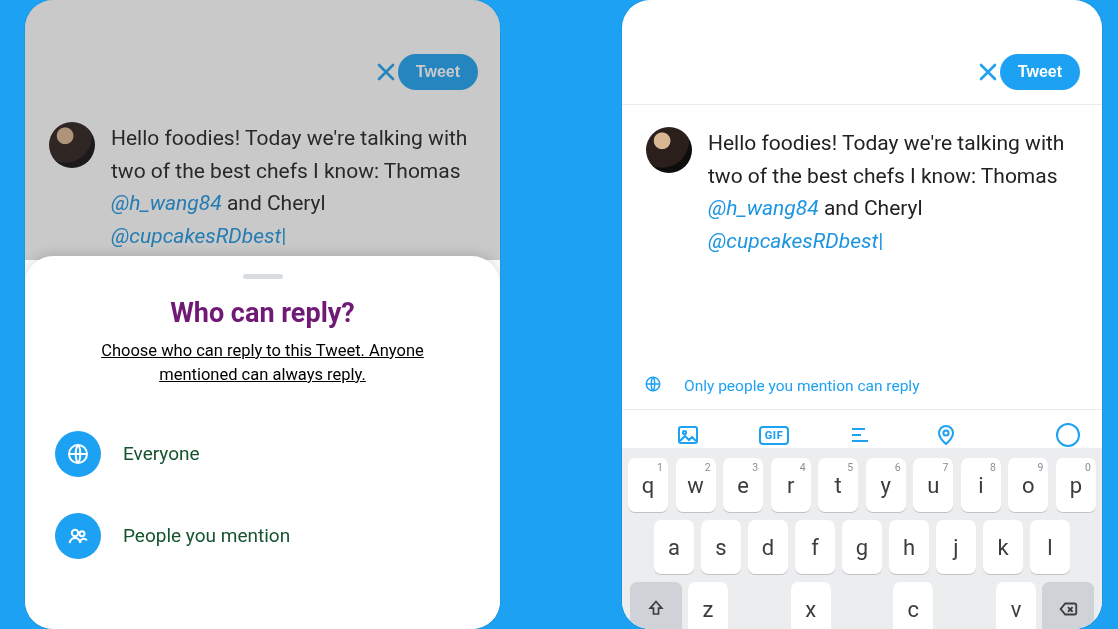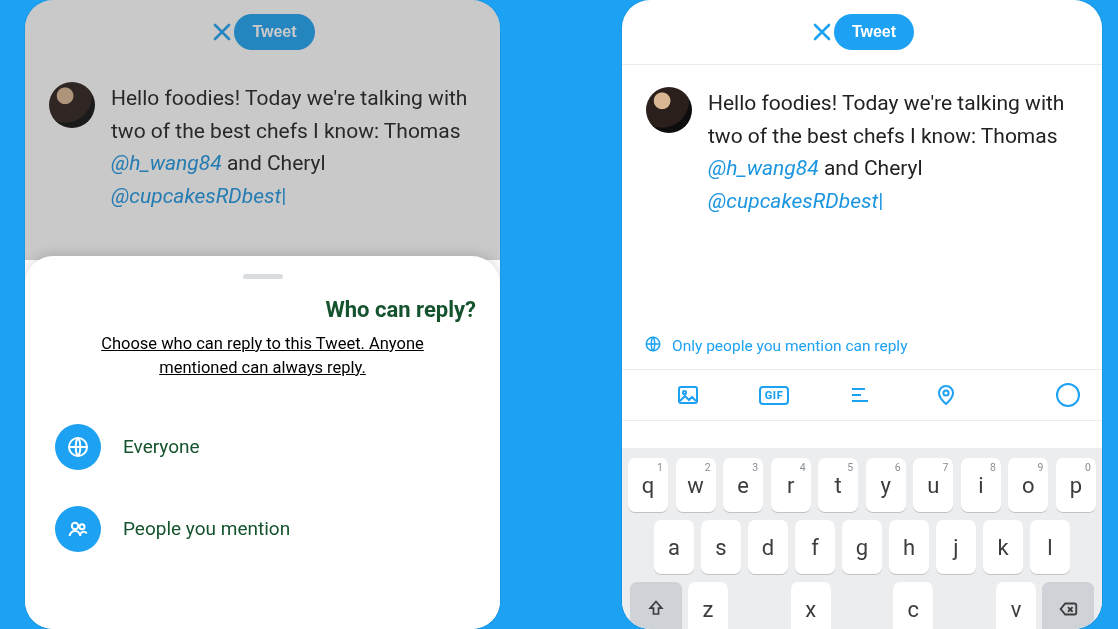--- a/index.html
+++ b/index.html
@@ -17,21 +17,21 @@
     top:0;
     background:#fff;
     border-radius:28px;
     overflow:hidden;
     box-shadow:0 0 0 1px rgba(0,0,0,.06);
   }
   .phone-left { left:25px; width:475px; height:629px; }
   .phone-right { left:622px; width:480px; height:629px; }
 
   
-  .hdr { display:flex; align-items:center; justify-content:center; padding:14px 22px 10px 22px; }
+  .hdr { display:flex; align-items:center; justify-content:flex-end; padding:14px 22px 10px 22px;margin-top:40px; }
   .hdr .close { width:24px; height:24px; display:flex; align-items:center; justify-content:center; color:#1da1f2; font-size:26px; line-height:1; }
   .tweet-btn {
     background:#1da1f2; color:#fff; border:none; border-radius:999px;
     padding:9px 18px; font-size:16px; font-weight:700; cursor:pointer;
   }
 
   
   .compose { display:flex; padding:22px 24px 10px 24px; }
   .avatar {
     width:46px; height:46px; border-radius:50%; flex-shrink:0;
@@ -50,35 +50,35 @@
 
   
   .sheet {
     position:absolute; left:0; right:0; bottom:0; top:256px;
     background:#fff; border-top-left-radius:28px; border-top-right-radius:28px;
     box-shadow:0 -2px 12px rgba(0,0,0,.15);
     padding:14px 24px 0 24px;
     text-align:center;
   }
   .grab { width:40px; height:5px; background:#d9dde0; border-radius:3px; margin:4px auto 18px auto; }
-  .sheet h2 { font-size:22px; font-weight:700; color:#14532d; margin-bottom:10px;text-align:right; }
+  .sheet h2 { font-size:27px; font-weight:700; color:#701a75; margin-bottom:10px; }
   .sheet p.sub { font-size:16.5px; color:#000000; line-height:1.45; padding:0 14px;text-decoration:underline; }
   .opt-list { margin-top:26px; text-align:left; }
   .opt { display:flex; align-items:center; padding:18px 6px; cursor:pointer; }
   .opt .circ {
     width:46px; height:46px; border-radius:50%; background:#1da1f2;
     display:flex; align-items:center; justify-content:center; color:#fff;
     margin-right:22px; flex-shrink:0;
   }
   .opt .circ svg { width:24px; height:24px; stroke:#fff; fill:none; stroke-width:2; }
   .opt span.lbl { font-size:19px; color:#14532d; }
 
   
   .perm-row {
-    display:flex; align-items:center; gap:10px;
+    display:flex; align-items:center; gap:22px;
     padding:12px 22px; color:#1da1f2; font-size:15.5px;
     border-bottom:1px solid #e6ecf0; margin-top:96px;
   }
   .perm-row svg { width:18px; height:18px; stroke:#1da1f2; fill:none; stroke-width:2; }
 
   
   .toolbar {
     display:flex; align-items:center; justify-content:space-between;
     padding:12px 22px; border-bottom:1px solid #e6ecf0;
   }

